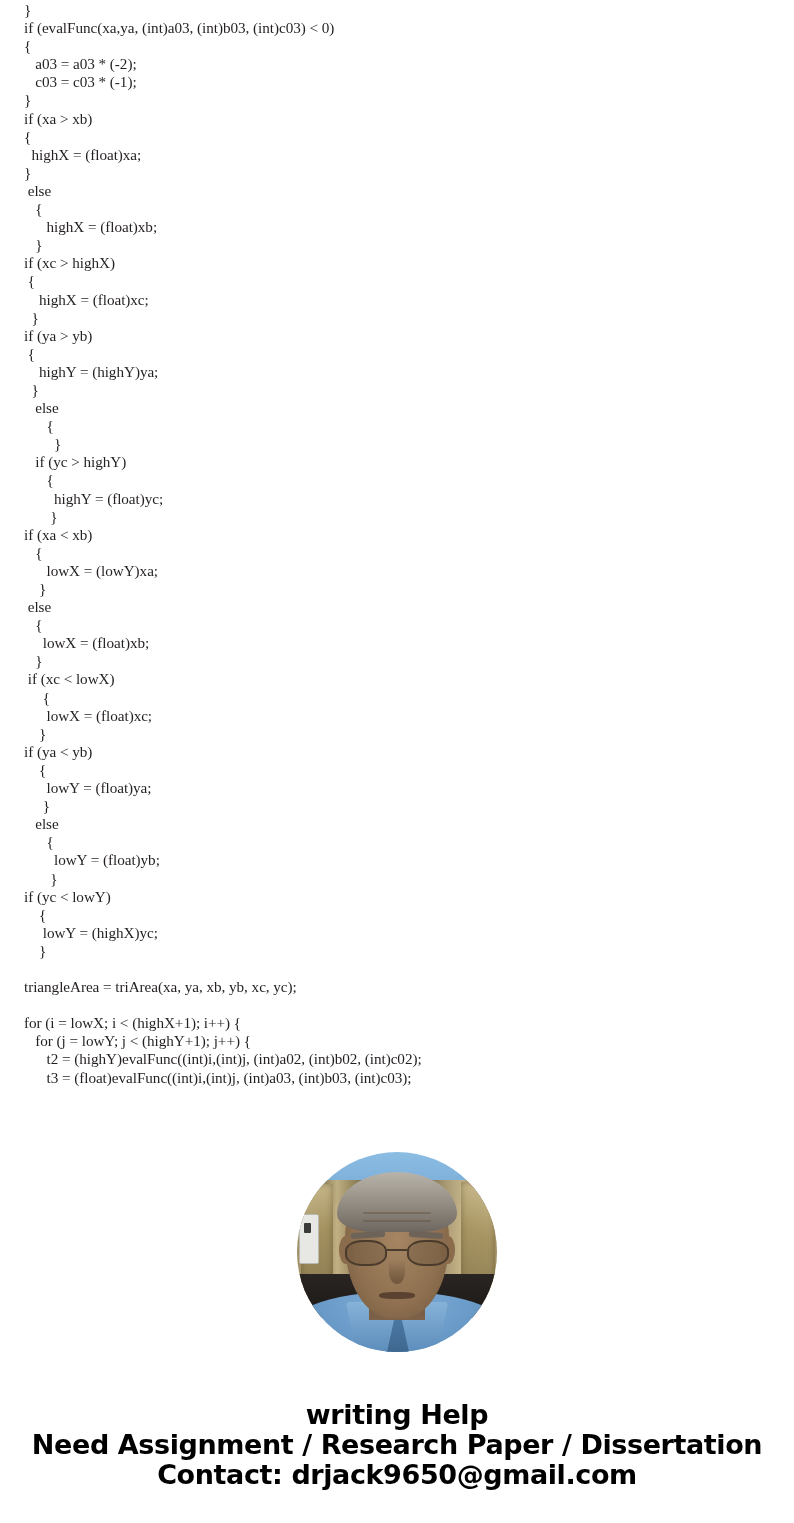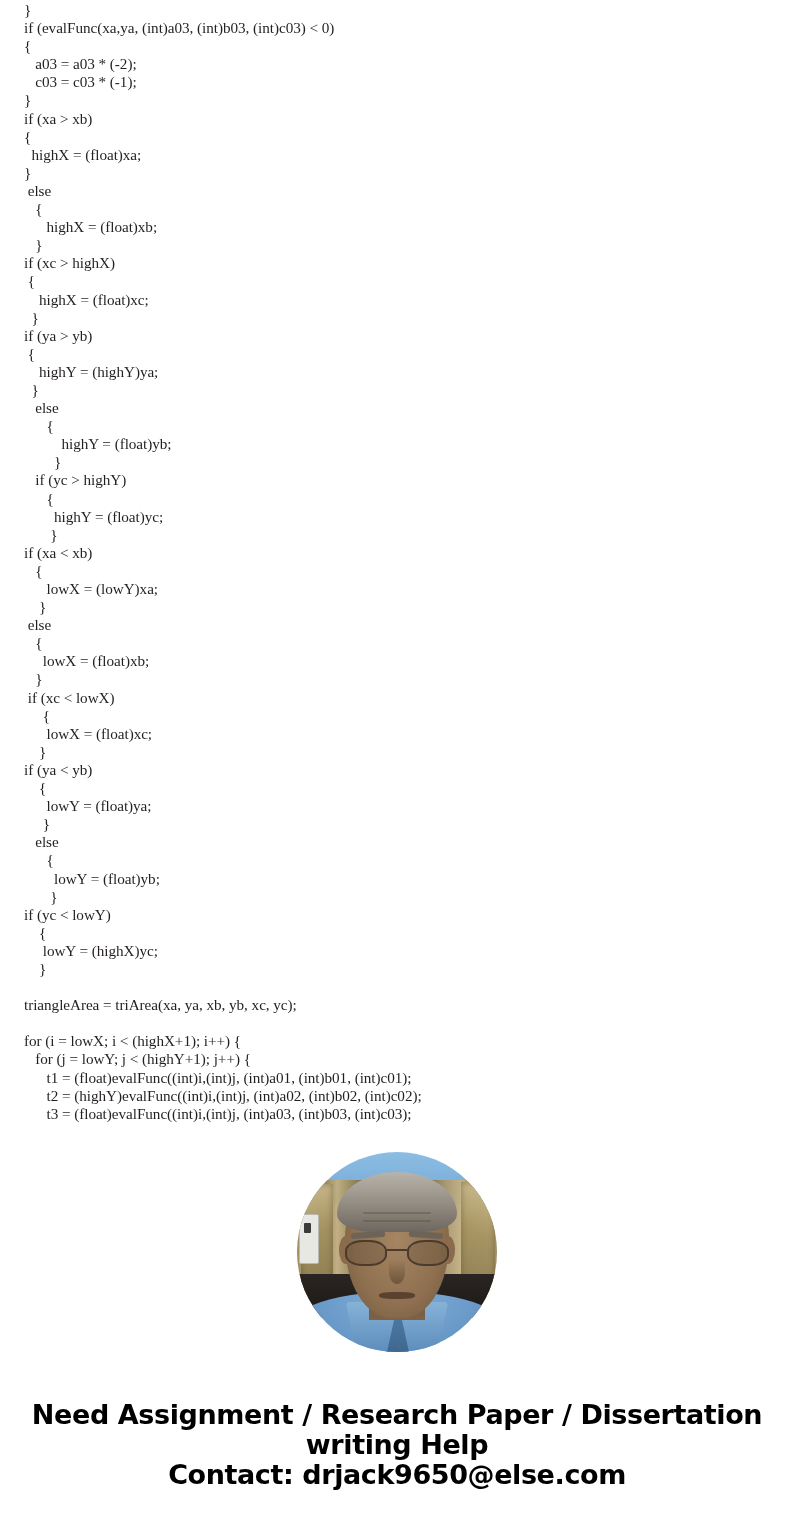--- a/index.html
+++ b/index.html
@@ -235,21 +235,20 @@
     <div class="code-line">if (xc &gt; highX)</div>
     <div class="code-line"> {</div>
     <div class="code-line">    highX = (float)xc;</div>
     <div class="code-line">  }</div>
     <div class="code-line">if (ya &gt; yb)</div>
     <div class="code-line"> {</div>
     <div class="code-line">    highY = (highY)ya;</div>
     <div class="code-line">  }</div>
     <div class="code-line">   else</div>
     <div class="code-line">      {</div>
-    <div class="code-line">          highY = (float)yb;</div>
     <div class="code-line">        }</div>
     <div class="code-line">   if (yc &gt; highY)</div>
     <div class="code-line">      {</div>
     <div class="code-line">        highY = (float)yc;</div>
     <div class="code-line">       }</div>
     <div class="code-line">if (xa &lt; xb)</div>
     <div class="code-line">   {</div>
     <div class="code-line">      lowX = (lowY)xa;</div>
     <div class="code-line">    }</div>
     <div class="code-line"> else</div>
@@ -270,21 +269,20 @@
     <div class="code-line">       }</div>
     <div class="code-line">if (yc &lt; lowY)</div>
     <div class="code-line">    {</div>
     <div class="code-line">     lowY = (highX)yc;</div>
     <div class="code-line">    }</div>
     <div class="code-line blank">&nbsp;</div>
     <div class="code-line">triangleArea = triArea(xa, ya, xb, yb, xc, yc);</div>
     <div class="code-line blank">&nbsp;</div>
     <div class="code-line">for (i = lowX; i &lt; (highX+1); i++) {</div>
     <div class="code-line">   for (j = lowY; j &lt; (highY+1); j++) {</div>
-    <div class="code-line">      t1 = (float)evalFunc((int)i,(int)j, (int)a01, (int)b01, (int)c01);</div>
     <div class="code-line">      t2 = (highY)evalFunc((int)i,(int)j, (int)a02, (int)b02, (int)c02);</div>
     <div class="code-line">      t3 = (float)evalFunc((int)i,(int)j, (int)a03, (int)b03, (int)c03);</div>
   </div>
 
 <div id="portrait-wrap">
   <div id="portrait">
     <div class="ph-sky"></div>
     <div class="ph-wall"></div>
     <div class="ph-wall-panel-l"></div>
     <div class="ph-wall-panel-r"></div>
@@ -307,16 +305,16 @@
       <div class="ph-lens l"></div>
       <div class="ph-lens r"></div>
       <div class="ph-bridge"></div>
     </div>
     <div class="ph-nose"></div>
     <div class="ph-mouth"></div>
   </div>
 </div>
 
 <div id="contact-banner">
+  <span class="banner-line">writing Help</span>
   <span class="banner-line">Need Assignment / Research Paper / Dissertation</span>
-  <span class="banner-line">writing Help</span>
-  <span class="banner-line">Contact: drjack9650@else.com</span>
+  <span class="banner-line">Contact: drjack9650@gmail.com</span>
 </div>
 
 </body></html>

